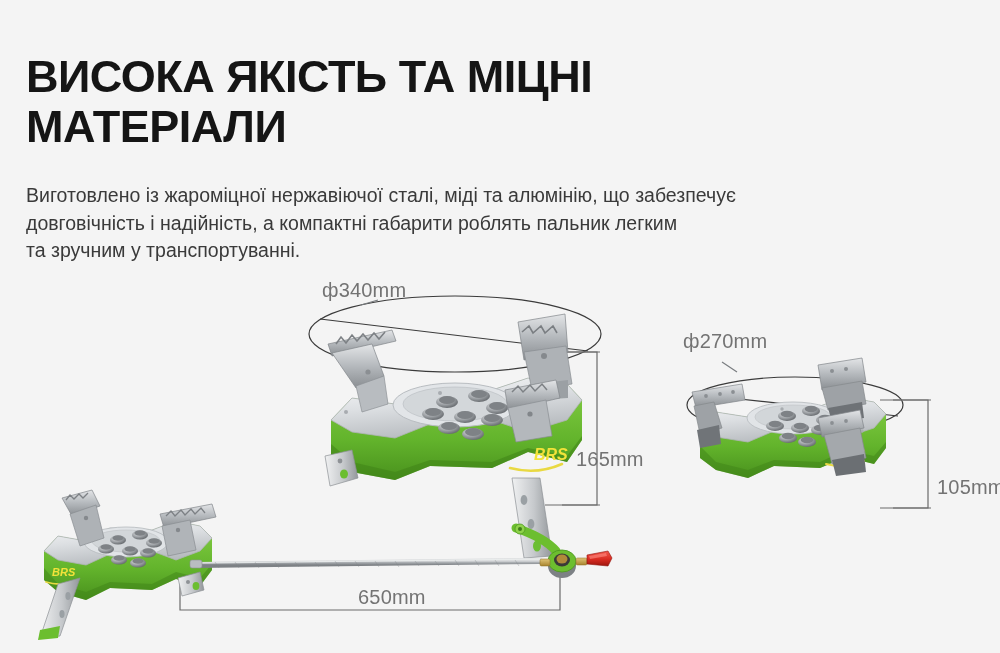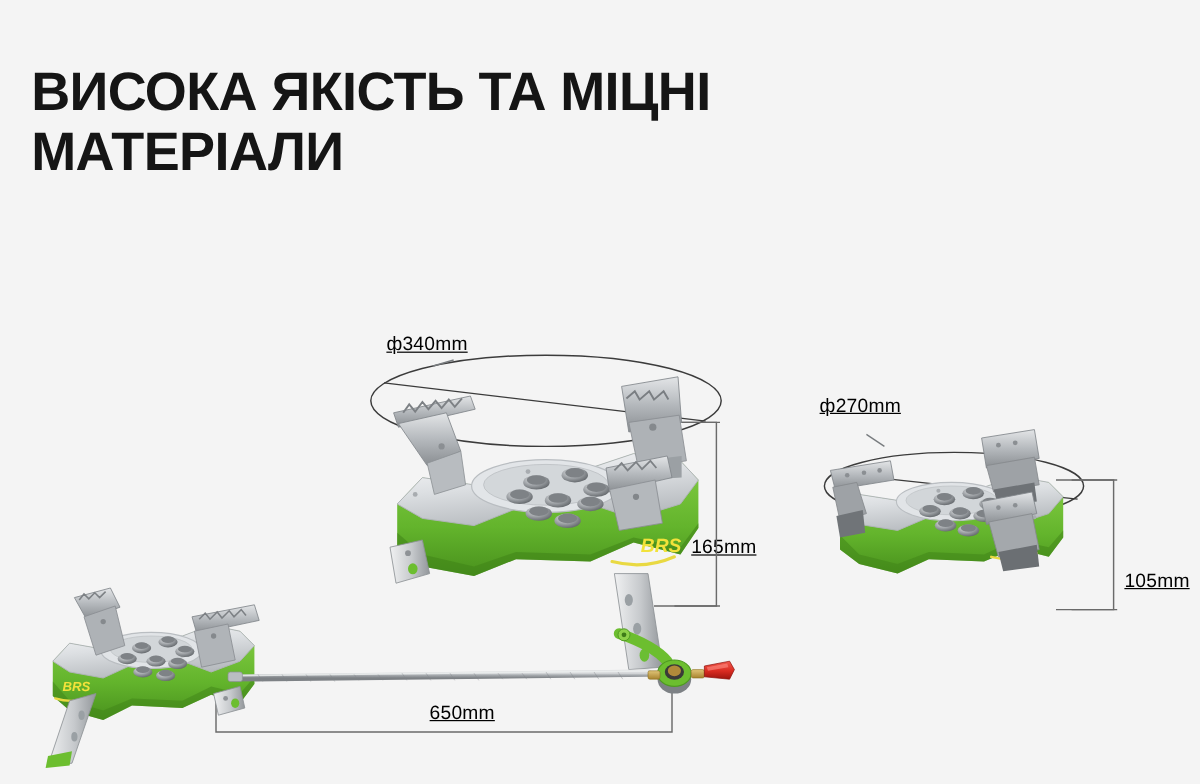--- a/index.html
+++ b/index.html
@@ -21,40 +21,43 @@
     white-space:pre-line;
   }
   .body-copy{
     position:absolute;left:26px;top:182px;width:905px;
     font-size:19.5px;line-height:1.42;font-weight:400;
     color:#3a3a3a;white-space:pre-line;
   }
 
   
   .dim-label{
-    position:absolute;font-size:16px;color:#000000;
-    letter-spacing:0.2px;white-space:nowrap;text-decoration:underline;
+    position:absolute;font-size:20px;color:#737373;
+    letter-spacing:0.2px;white-space:nowrap;
   }
   .dim-340{left:322px;top:279px;}
   .dim-270{left:683px;top:330px;}
   .dim-165{left:576px;top:448px;}
   .dim-105{left:937px;top:476px;text-align:center;}
   .dim-650{left:358px;top:586px;}
 
   
   #art{position:absolute;left:0;top:0;width:1000px;height:653px;}
 </style>
 </head>
 <body>
 
 <div id="page">
 
   <div class="headline">ВИСОКА ЯКІСТЬ ТА МІЦНІ
 МАТЕРІАЛИ</div>
 
+  <div class="body-copy">Виготовлено із жароміцної нержавіючої сталі, міді та алюмінію, що забезпечує
+довговічність і надійність, а компактні габарити роблять пальник легким
+та зручним у транспортуванні.</div>
 
   <div class="dim-label dim-340">ф340mm</div>
   <div class="dim-label dim-270">ф270mm</div>
   <div class="dim-label dim-165">165mm</div>
   <div class="dim-label dim-105">105mm</div>
   <div class="dim-label dim-650">650mm</div>
 
   <svg id="art" viewBox="0 0 1000 653">
     <defs>
       <linearGradient id="gGreen" x1="0" y1="0" x2="0" y2="1">

